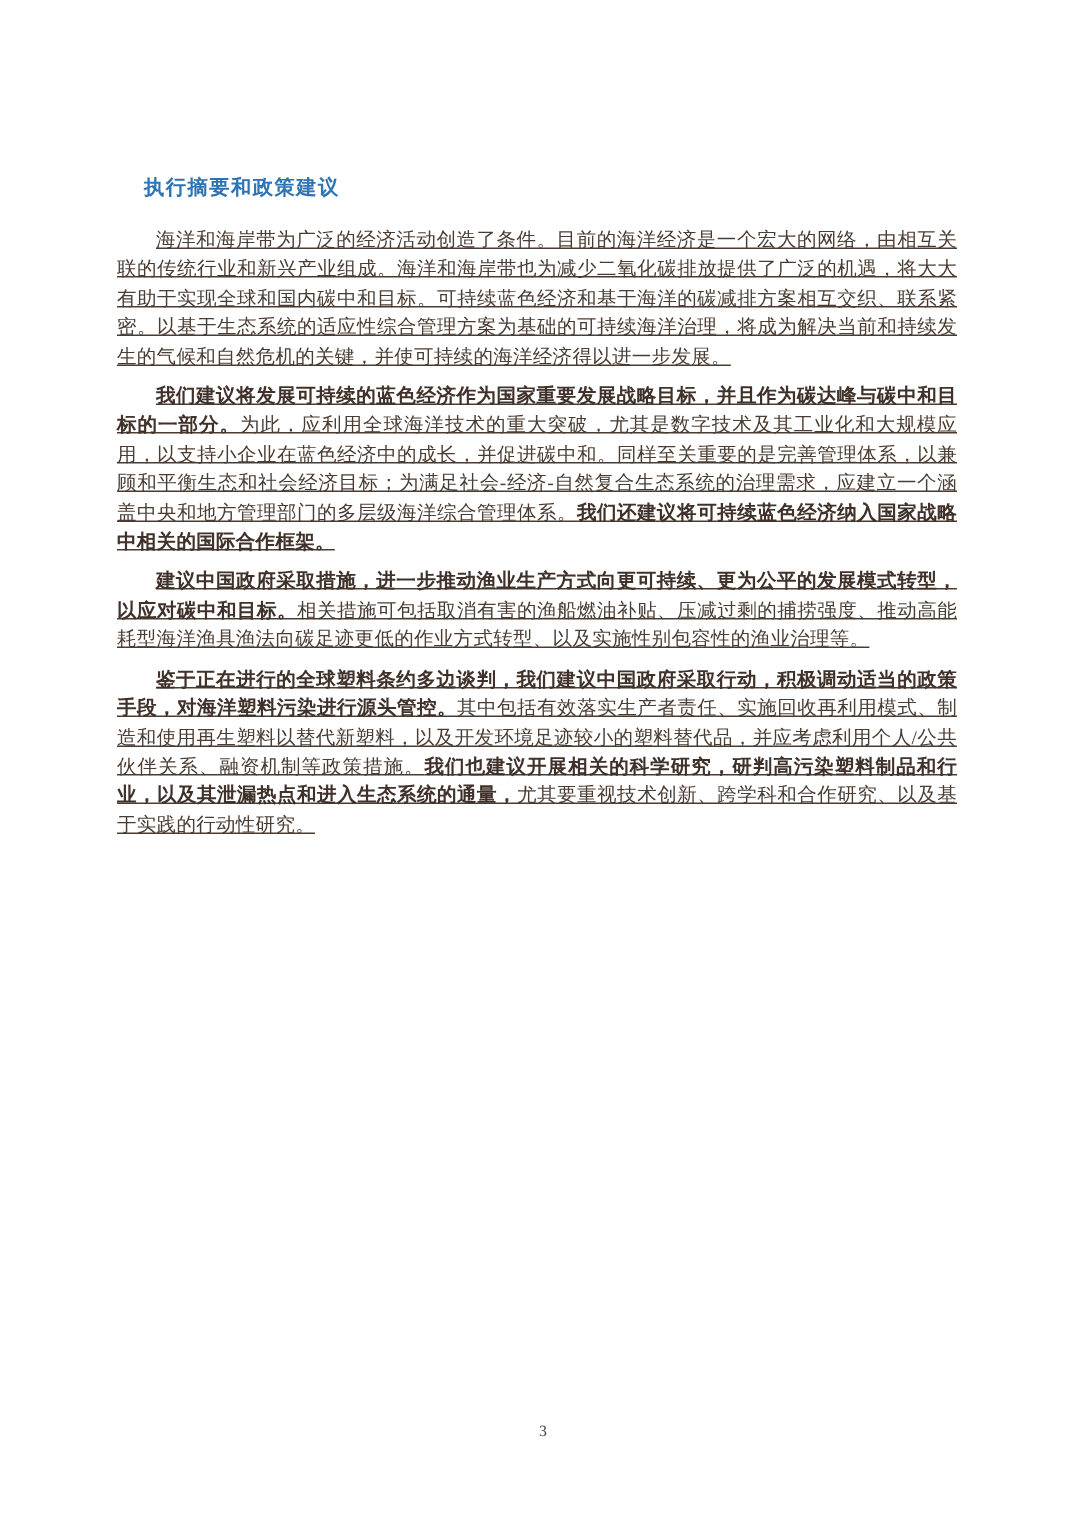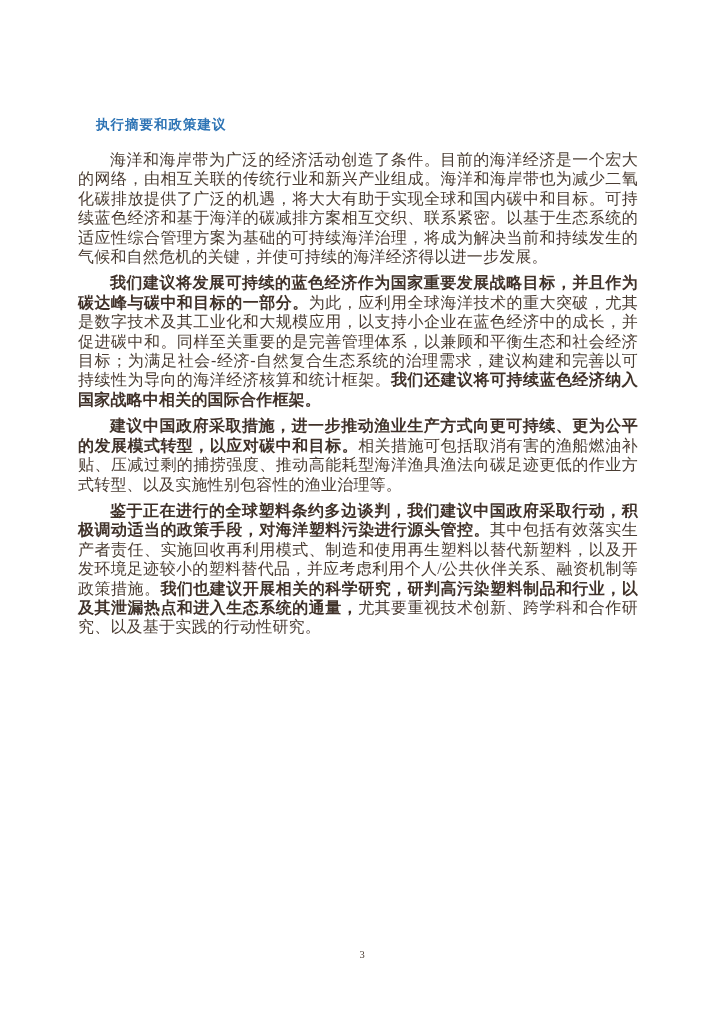--- a/index.html
+++ b/index.html
@@ -30,26 +30,27 @@
   .heading {
     color: #2E74B5;
     font-weight: bold;
     font-size: 13.5px;
     letter-spacing: 1px;
     padding-left: 18px;
     margin: 0 0 16px 0;
   }
   .para {
     color: #4a3c32;
-    font-size: 16px;
+    font-size: 13px;
     line-height: 19.4px;
     text-align: justify;
     text-indent: 2em;
     margin: 0 12px 7px 0;
     letter-spacing: 0.2px;
+    text-decoration: underline;
   }
   .seg { font-weight: normal; }
   .seg.bold { font-weight: bold; color: #40322a; }
   .page-number {
     position: absolute;
     bottom: 64px;
     left: 0;
     width: 724px;
     text-align: center;
     font-size: 10.5px;
@@ -57,19 +58,19 @@
   }
 </style>
 </head>
 <body>
 
 <div class="page">
   <div class="content">
     <h1 class="heading" style="color: rgb(46, 116, 181);">执行摘要和政策建议</h1>
     <div>
         <p class="para"><span class="seg">海洋和海岸带为广泛的经济活动创造了条件。目前的海洋经济是一个宏大的网络，由相互关联的传统行业和新兴产业组成。海洋和海岸带也为减少二氧化碳排放提供了广泛的机遇，将大大有助于实现全球和国内碳中和目标。可持续蓝色经济和基于海洋的碳减排方案相互交织、联系紧密。以基于生态系统的适应性综合管理方案为基础的可持续海洋治理，将成为解决当前和持续发生的气候和自然危机的关键，并使可持续的海洋经济得以进一步发展。</span></p>
-        <p class="para"><span class="seg bold">我们建议将发展可持续的蓝色经济作为国家重要发展战略目标，并且作为碳达峰与碳中和目标的一部分。</span><span class="seg">为此，应利用全球海洋技术的重大突破，尤其是数字技术及其工业化和大规模应用，以支持小企业在蓝色经济中的成长，并促进碳中和。同样至关重要的是完善管理体系，以兼顾和平衡生态和社会经济目标；为满足社会-经济-自然复合生态系统的治理需求，建议构建和完善以可持续性为导向的海洋经济核算和统计框架。</span><span class="seg bold">我们还建议将可持续蓝色经济纳入国家战略中相关的国际合作框架。</span></p>
+        <p class="para"><span class="seg bold">我们建议将发展可持续的蓝色经济作为国家重要发展战略目标，并且作为碳达峰与碳中和目标的一部分。</span><span class="seg">为此，应利用全球海洋技术的重大突破，尤其是数字技术及其工业化和大规模应用，以支持小企业在蓝色经济中的成长，并促进碳中和。同样至关重要的是完善管理体系，以兼顾和平衡生态和社会经济目标；为满足社会-经济-自然复合生态系统的治理需求，应建立一个涵盖中央和地方管理部门的多层级海洋综合管理体系。</span><span class="seg bold">我们还建议将可持续蓝色经济纳入国家战略中相关的国际合作框架。</span></p>
         <p class="para"><span class="seg bold">建议中国政府采取措施，进一步推动渔业生产方式向更可持续、更为公平的发展模式转型，以应对碳中和目标。</span><span class="seg">相关措施可包括取消有害的渔船燃油补贴、压减过剩的捕捞强度、推动高能耗型海洋渔具渔法向碳足迹更低的作业方式转型、以及实施性别包容性的渔业治理等。</span></p>
         <p class="para"><span class="seg bold">鉴于正在进行的全球塑料条约多边谈判，我们建议中国政府采取行动，积极调动适当的政策手段，对海洋塑料污染进行源头管控。</span><span class="seg">其中包括有效落实生产者责任、实施回收再利用模式、制造和使用再生塑料以替代新塑料，以及开发环境足迹较小的塑料替代品，并应考虑利用个人/公共伙伴关系、融资机制等政策措施。</span><span class="seg bold">我们也建议开展相关的科学研究，研判高污染塑料制品和行业，以及其泄漏热点和进入生态系统的通量，</span><span class="seg">尤其要重视技术创新、跨学科和合作研究、以及基于实践的行动性研究。</span></p>
       </div>
   </div>
   <div class="page-number">3</div>
 </div>
 
 </body></html>

